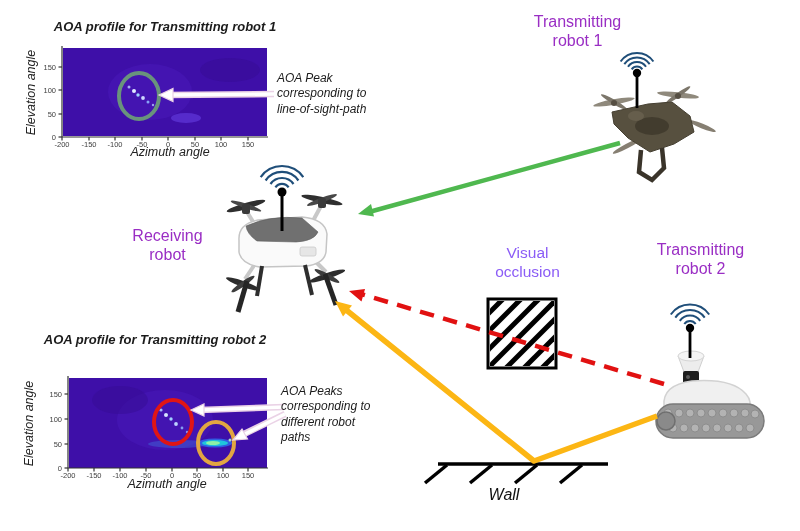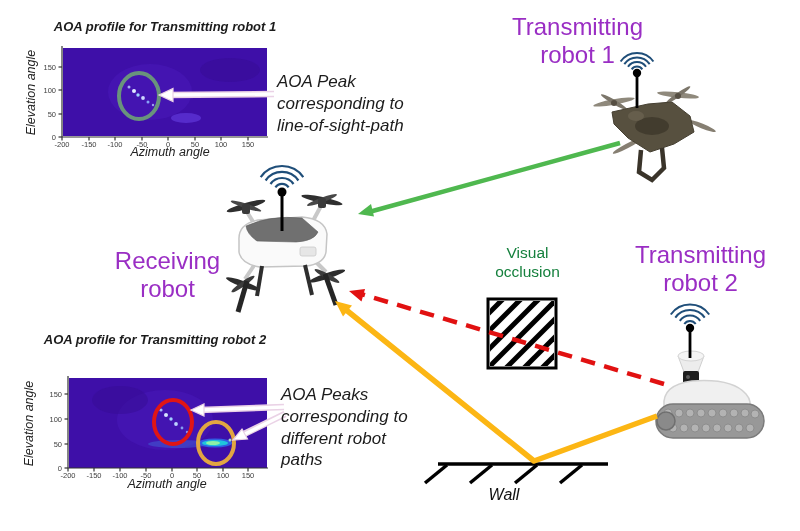--- a/index.html
+++ b/index.html
@@ -6,23 +6,23 @@
   .scene{position:relative;width:800px;height:531px;background:#fff;
          font-family:"Liberation Sans",sans-serif;overflow:hidden;padding-left:36px;}
   .scene svg.gfx{position:absolute;left:0;top:0;}
   .t{position:absolute;color:#111;}
   .plot-title{font-style:italic;font-weight:bold;font-size:13px;text-align:center;color:#1b1b1b;white-space:nowrap;}
   .axis-label{font-style:italic;font-size:12.5px;color:#222;text-align:center;}
   .ylab{transform:rotate(-90deg);transform-origin:center;width:110px;height:15px;}
   .tick{position:absolute;font-size:7.5px;color:#3d3d3d;text-align:right;}
   .xtick{transform:translateX(-50%);}
   .ytick{width:20px;text-align:right;}
-  .purple{color:var(--label_purple,#9a2ec4);font-size:24px;line-height:1.16;text-align:center;white-space:pre-line;}
-  .ann{font-style:italic;font-size:17px;line-height:1.28;white-space:pre-line;color:#1b1b1b;}
-  .blk{font-size:15.5px;line-height:1.25;text-align:center;white-space:pre-line;color:#15803d;}
+  .purple{color:var(--label_purple,#9a2ec4);font-size:16px;line-height:1.16;text-align:center;white-space:pre-line;}
+  .ann{font-style:italic;font-size:12px;line-height:1.28;white-space:pre-line;color:#1b1b1b;}
+  .blk{font-size:15.5px;line-height:1.25;text-align:center;white-space:pre-line;color:#8b5cf6;}
   .wall-lab{font-style:italic;font-size:16px;color:#111;text-align:center;}
 </style>
 </head>
 <body>
 
 <div class="scene">
 
   <svg class="gfx" width="800" height="531" viewBox="0 0 800 531">
     <defs>
       <clipPath id="occl-clip">
@@ -300,21 +300,21 @@
   <span class="tick xtick" style="left:197px;top:471px;">50</span>
   <span class="tick xtick" style="left:223px;top:471px;">100</span>
   <span class="tick xtick" style="left:248px;top:471px;">150</span>
   <div class="t ann" style="left:281px;top:384px;width:130px;">AOA Peaks
 corresponding to
 different robot
 paths</div>
 
   <div class="t purple" style="left:500px;top:13px;width:155px;">Transmitting
 robot 1</div>
-  <div class="t purple" style="left:100px;top:227px;width:135px;margin-top:20px;">Receiving
+  <div class="t purple" style="left:100px;top:227px;width:135px;">Receiving
 robot</div>
   <div class="t purple" style="left:628px;top:241px;width:145px;">Transmitting
 robot 2</div>
   <div class="t blk" style="left:470px;top:243px;width:115px;">Visual
 occlusion</div>
   <div class="t wall-lab" style="left:464px;top:486px;width:80px;">Wall</div>
 
 </div>
 
 </body></html>

